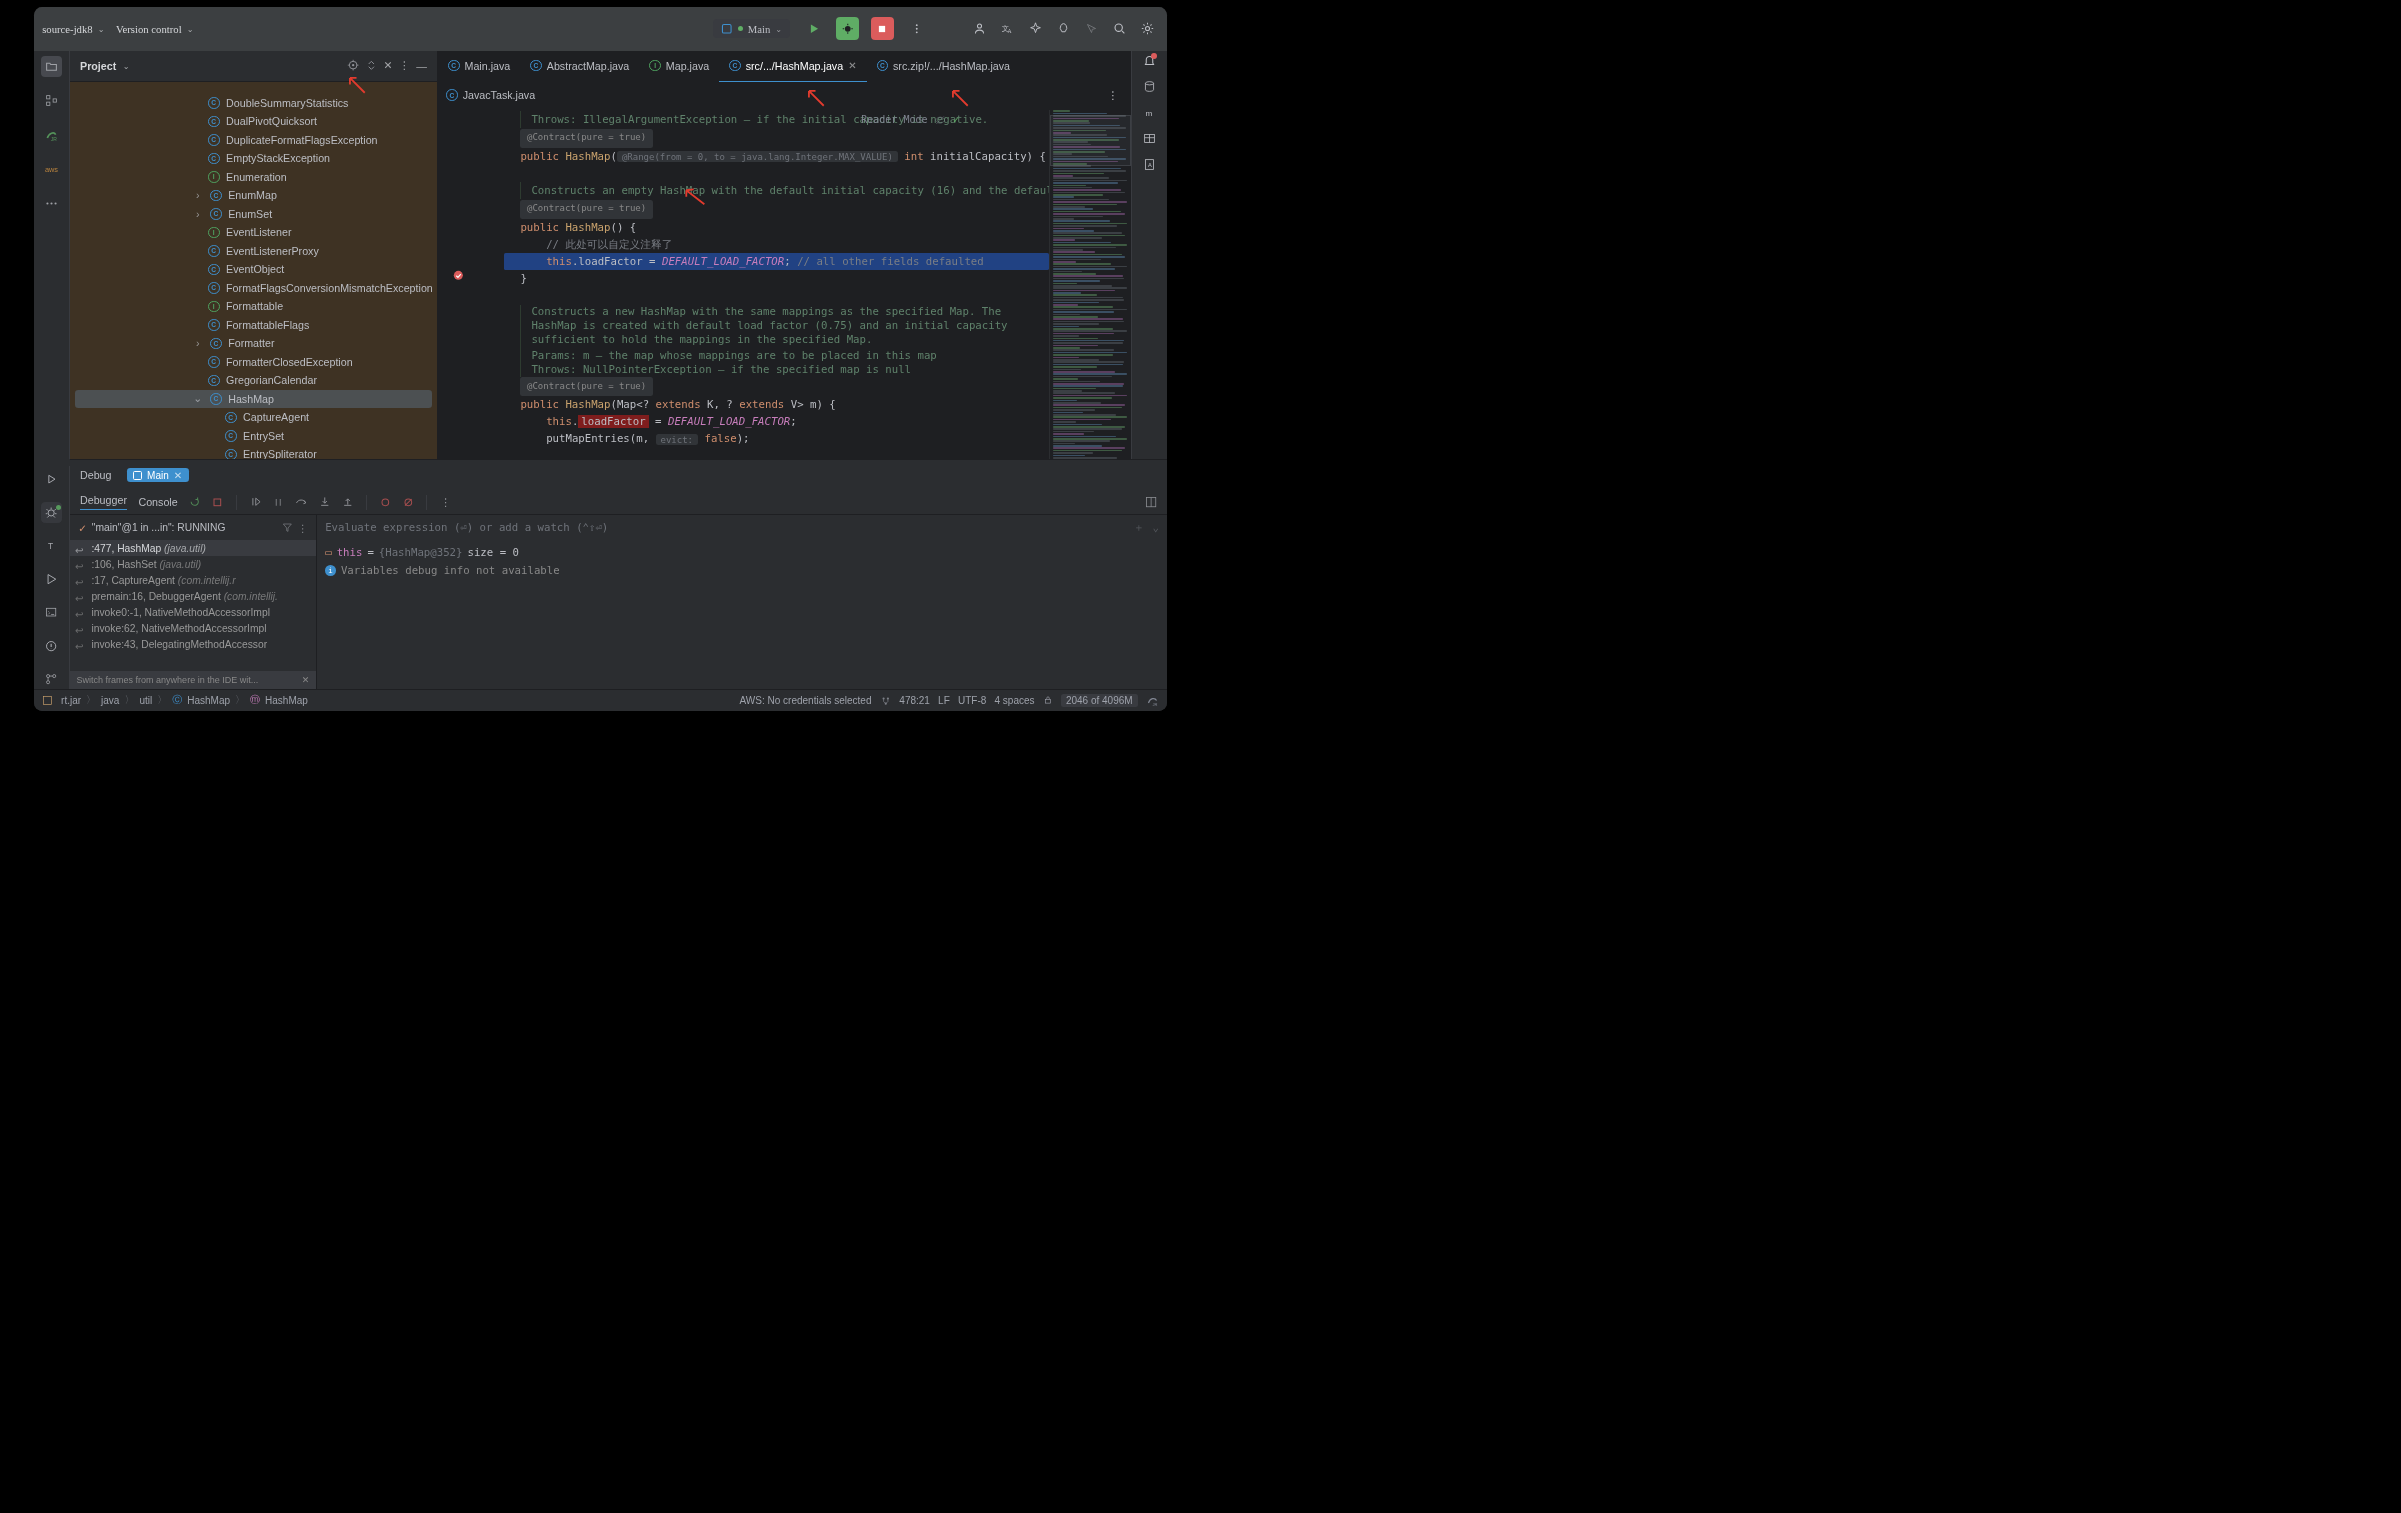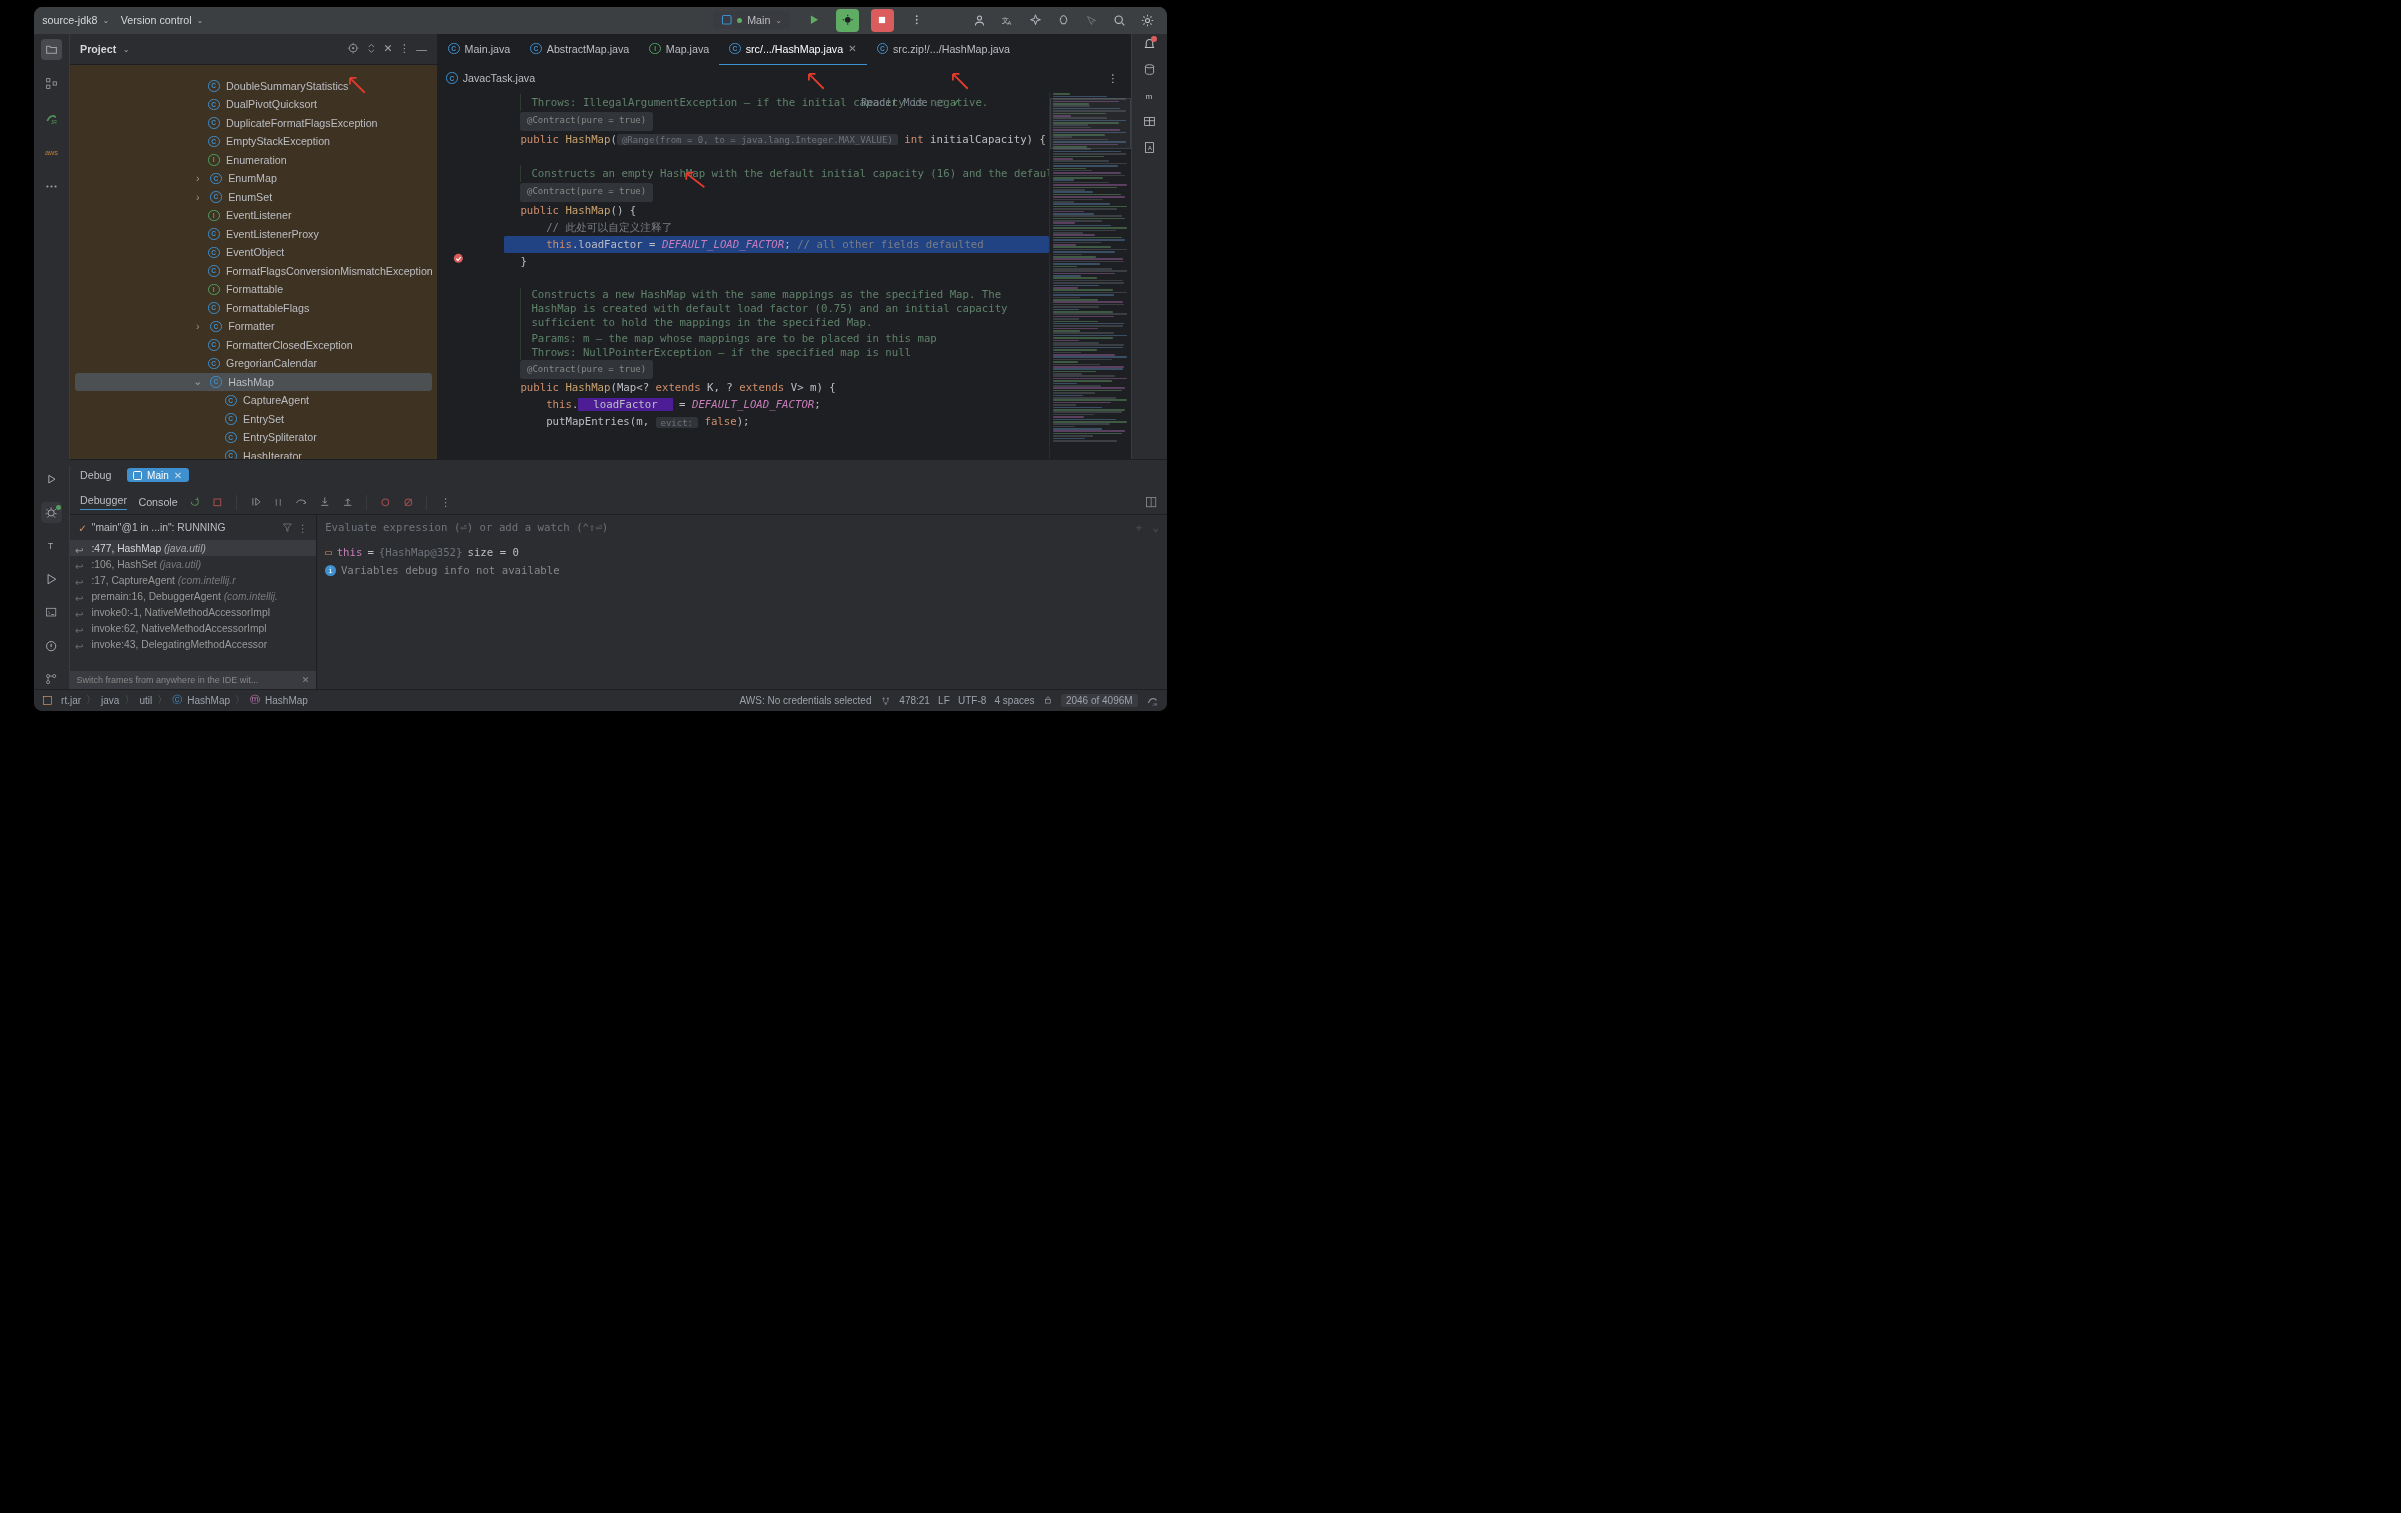--- a/index.html
+++ b/index.html
@@ -18,26 +18,27 @@
     margin: 6.6px auto;
     background: #2b2d30;
     border-radius: 8.2px;
     display: flex;
     flex-direction: column;
     overflow: hidden;
     position: relative;
   }
   
   .titlebar {
-    height: 27px;
+    height: 44px;
     background: #3c3f41;
     display: flex;
     align-items: center;
     padding: 0 8.2px;
     gap: 11.5px;
+    font-family: Liberation Serif, serif;
   }
   .titlebar .proj {
     display:flex; align-items:center; gap:5px; color:#d5d7da; font-size:10.7px; cursor:pointer;
   }
   .chev { font-size:8.2px; opacity:.7 }
   .titlebar .spacer { flex:1 }
   .run-cfg {
     display:flex; align-items:center; gap:5px; background:#393b40; padding:3.3px 8.2px; border-radius:4.1px;
   }
   .run-cfg .dot{width:5px;height:5px;border-radius:50%;background:#5fad65;}
@@ -478,21 +479,21 @@
           <div class="cline doc-block" style="border-left-color:#2e3b30;color:#5f826b;height:auto;white-space:normal;padding-right:8.2px;line-height:14px">
             <span>Constructs a new </span>HashMap<span> with the same mappings as the specified </span>Map<span>. The </span>HashMap<span> is created with default load factor (0.75) and an initial capacity sufficient to hold the mappings in the specified </span>Map.
             <div style="margin-top:1.6px"><span>Params:</span> <span style="font-family:Menlo,monospace">m</span><span> – the map whose mappings are to be placed in this map</span></div>
             <div><span>Throws:</span> <span style="font-family:Menlo,monospace">NullPointerException</span><span> – if the specified map is null</span></div>
           </div>
           <div><span class="contract">@Contract(pure = true)</span></div>
           <div class="cline">
             <span class="kw">public</span> <span class="fn">HashMap</span><span>(Map&lt;? </span><span class="kw">extends</span><span> K</span><span>, ? </span><span class="kw">extends</span><span> V</span><span>&gt; m) {</span>
           </div>
           <div class="cline">
-            &nbsp;&nbsp;&nbsp;&nbsp;<span class="kw">this</span>.<span style="background:#4c1d95;padding:0 15px">loadFactor</span> = <span class="const">DEFAULT_LOAD_FACTOR</span>;
+            &nbsp;&nbsp;&nbsp;&nbsp;<span class="kw">this</span>.<span style="background:#7f1d1d;padding:0 3px">loadFactor</span> = <span class="const">DEFAULT_LOAD_FACTOR</span>;
           </div>
           <div class="cline">
             &nbsp;&nbsp;&nbsp;&nbsp;<span>putMapEntries(m, </span><span class="hint">evict:</span> <span class="kw">false</span><span>);</span>
           </div>
         </div>
 
         <div class="minimap">
           <div class="view"></div>
 
         <div class="mmline g" style="width: 16.4px;"></div>

